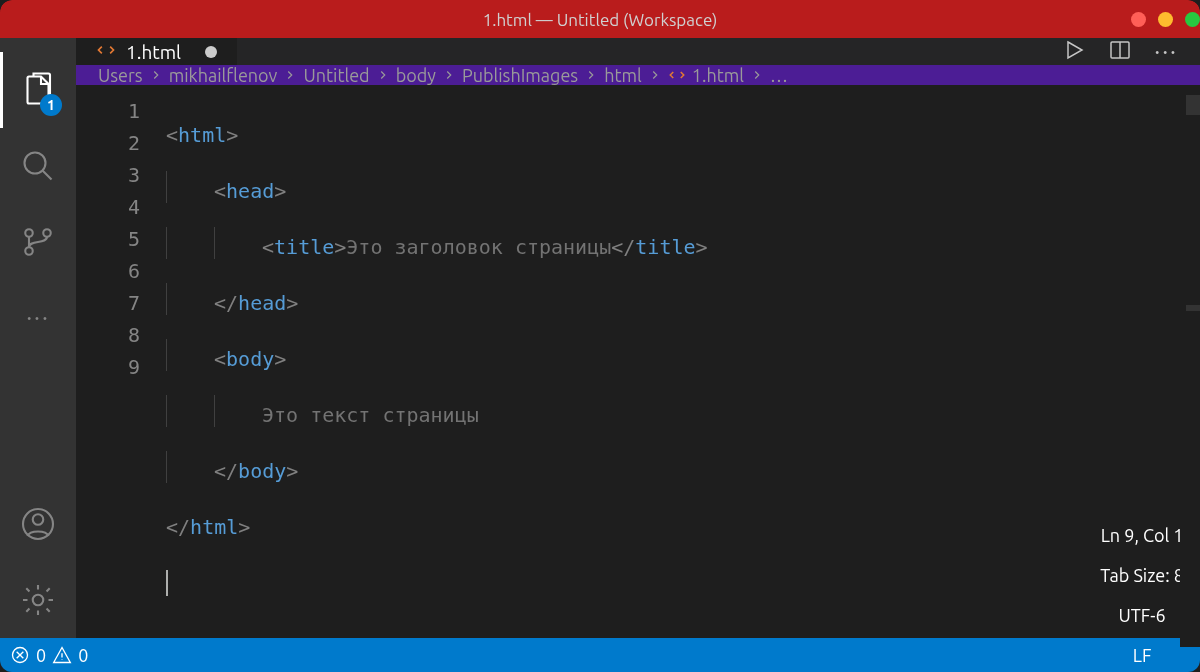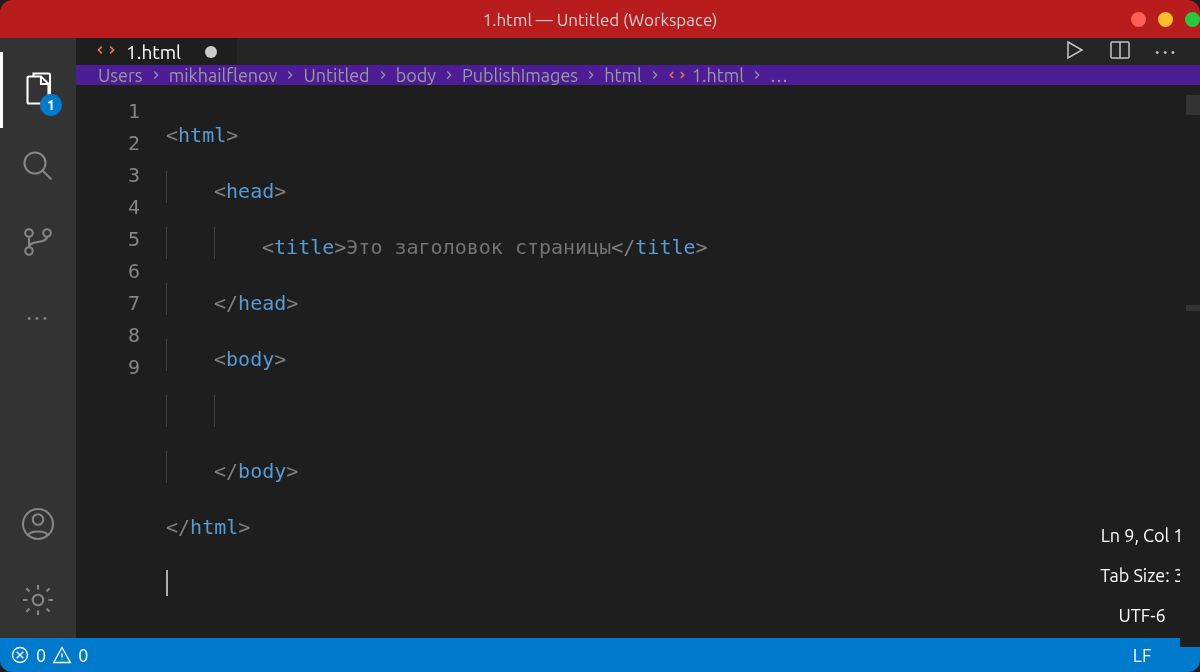--- a/index.html
+++ b/index.html
@@ -276,21 +276,21 @@
         <div>7</div>
         <div>8</div>
         <div>9</div>
       </div>
       <div class="code">
 <div class="code-line"><span class="br">&lt;</span><span class="tg">html</span><span class="br">&gt;</span></div>
 <div class="code-line"><span style="width:48px;display:inline-block;"><span class="indent-guide"></span></span><span class="br">&lt;</span><span class="tg">head</span><span class="br">&gt;</span></div>
 <div class="code-line"><span style="width:48px;display:inline-block;"><span class="indent-guide"></span></span><span style="width:48px;display:inline-block;"><span class="indent-guide"></span></span><span class="br">&lt;</span><span class="tg">title</span><span class="br">&gt;</span><span class="tx">Это заголовок страницы</span><span class="br">&lt;/</span><span class="tg">title</span><span class="br">&gt;</span></div>
 <div class="code-line"><span style="width:48px;display:inline-block;"><span class="indent-guide"></span></span><span class="br">&lt;/</span><span class="tg">head</span><span class="br">&gt;</span></div>
 <div class="code-line"><span style="width:48px;display:inline-block;"><span class="indent-guide"></span></span><span class="br">&lt;</span><span class="tg">body</span><span class="br">&gt;</span></div>
-<div class="code-line"><span style="width:48px;display:inline-block;"><span class="indent-guide"></span></span><span style="width:48px;display:inline-block;"><span class="indent-guide"></span></span></div>
+<div class="code-line"><span style="width:48px;display:inline-block;"><span class="indent-guide"></span></span><span style="width:48px;display:inline-block;"><span class="indent-guide"></span></span><span class="tx">Это текст страницы</span></div>
 <div class="code-line"><span style="width:48px;display:inline-block;"><span class="indent-guide"></span></span><span class="br">&lt;/</span><span class="tg">body</span><span class="br">&gt;</span></div>
 <div class="code-line"><span class="br">&lt;/</span><span class="tg">html</span><span class="br">&gt;</span></div>
 <div class="code-line"><span class="cursor-bar"></span></div>
       </div>
       <div class="minimap">
         <div class="minimap-slice"></div>
         <div class="minimap-slice2"></div>
       </div>
     </div>
   </div>
@@ -311,21 +311,21 @@
           <line x1="12" y1="17.5" x2="12" y2="18"></line>
         </svg>
       <span>0</span>
     </div>
   </div>
   <div class="sb-right">
     <div class="sb-item">
         <span>Ln 9, Col 1</span>
       </div>
     <div class="sb-item">
-        <span>Tab Size: 3</span>
+        <span>Tab Size: 8</span>
       </div>
     <div class="sb-item">
         <span>UTF-6</span>
       </div>
     <div class="sb-item">
         <span>LF</span>
       </div>
     <div class="sb-item">
         <span>HTML</span>
       </div>

